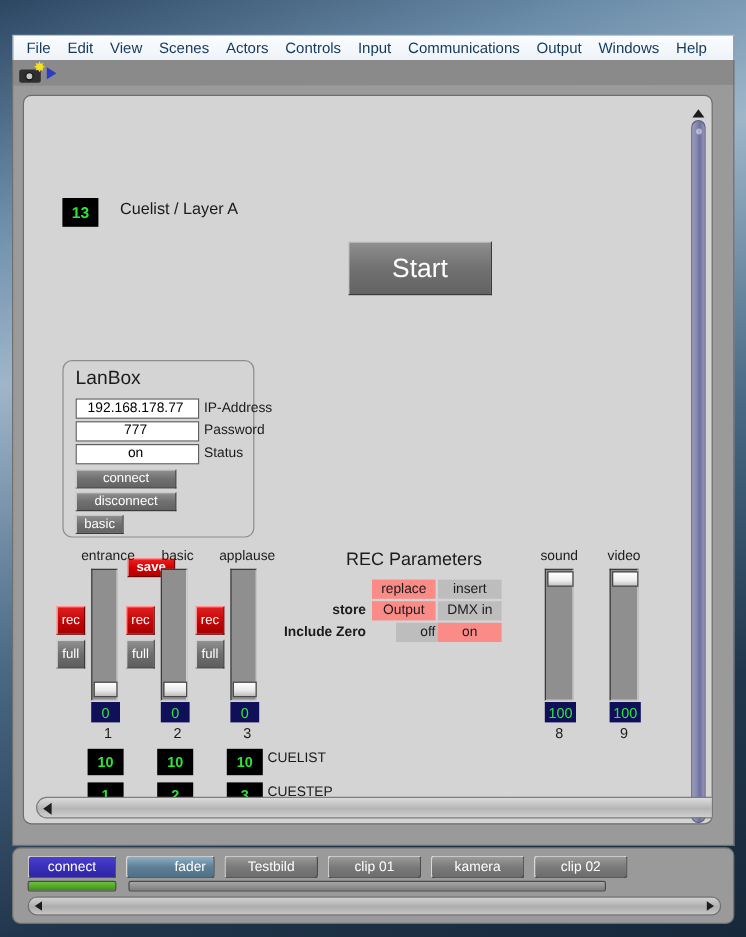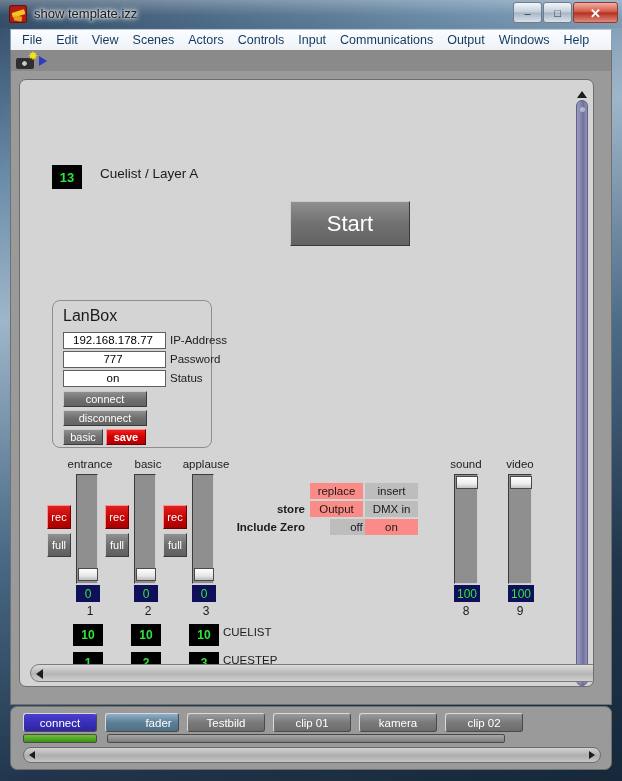--- a/index.html
+++ b/index.html
@@ -191,20 +191,21 @@
     border-right:1px solid #3b3b3b; border-bottom:1px solid #3b3b3b;
     color:#fff; font-size:11px; display:flex;align-items:center;justify-content:center;
     cursor:pointer;
   }
   .lb-btn.small { width: 40px; }
   .lb-btn.red {
     background: linear-gradient(180deg,#ef2020,#d00000 50%,#b50000);
     border-top:1px solid #ff8a8a; border-left:1px solid #ff8a8a;
     border-right:1px solid #6d0000; border-bottom:1px solid #6d0000;
     font-weight: bold;
+    margin-top: 36px;
   }
 
   
   .fader-grp { position:absolute; }
   .f-name { position:absolute; top:0; width:72px; text-align:center; font-size:11.5px; color:#1b1b1b; }
   .f-track {
     position:absolute; top:16px; left:22px; width:22px; height:110px;
     background: #8f8f8f;
     border-top:1px solid #3b3b3b; border-left:1px solid #3b3b3b;
     border-right:1px solid #cfcfcf; border-bottom:1px solid #cfcfcf;
@@ -307,35 +308,20 @@
   }
   .bottom-hscroll .ha{ position:absolute; top:3px; width:0;height:0;}
   .bottom-hscroll .left{ left:5px; border-top:4px solid transparent;border-bottom:4px solid transparent;border-right:6px solid #1c1c1c;}
   .bottom-hscroll .right{ right:5px; border-top:4px solid transparent;border-bottom:4px solid transparent;border-left:6px solid #1c1c1c;}
 </style>
 </head>
 <body>
 
 <div id="window">
 
-  <div class="titlebar">
-    <div class="app-icon"></div>
-    <div class="title-text">show template.izz</div>
-    <div class="win-btns">
-      <div class="wb min">
-        <span class="glyph">–</span>
-      </div>
-      <div class="wb max">
-        <span class="glyph">□</span>
-      </div>
-      <div class="wb close">
-        <span class="glyph">✕</span>
-      </div>
-    </div>
-  </div>
 
   <div class="menubar" id="menubar">
       <div class="mi">File</div>
       <div class="mi">Edit</div>
       <div class="mi">View</div>
       <div class="mi">Scenes</div>
       <div class="mi">Actors</div>
       <div class="mi">Controls</div>
       <div class="mi">Input</div>
       <div class="mi">Communications</div>
@@ -420,20 +406,21 @@
             <div class="f-idx">3</div>
             <div class="f-cuelist">10</div>
             <div class="f-cuestep">3</div>
           </div>
         </div>
 
       <div class="row-lab" style="left:203px; top:546px;">CUELIST</div>
       <div class="row-lab" style="left:203px; top:574px;">CUESTEP</div>
       <div class="scene-fader-lab">Scene Fader</div>
 
+      <div class="rec-title">REC Parameters</div>
       <div id="recparams">
           <div class="rp-btn on" style="left: 290px; top: 403px;">replace</div>
           <div class="rp-btn" style="left: 345px; top: 403px;">insert</div>
           <div class="rp-lab" style="left: 195px; top: 423px; width: 90px;">store</div>
           <div class="rp-btn on" style="left: 290px; top: 421px;">Output</div>
           <div class="rp-btn" style="left: 345px; top: 421px;">DMX in</div>
           <div class="rp-lab" style="left: 195px; top: 441px; width: 90px;">Include Zero</div>
           <div class="rp-btn" style="left: 290px; top: 439px; margin-left: 20px;">off</div>
           <div class="rp-btn on" style="left: 345px; top: 439px;">on</div>
         </div>

